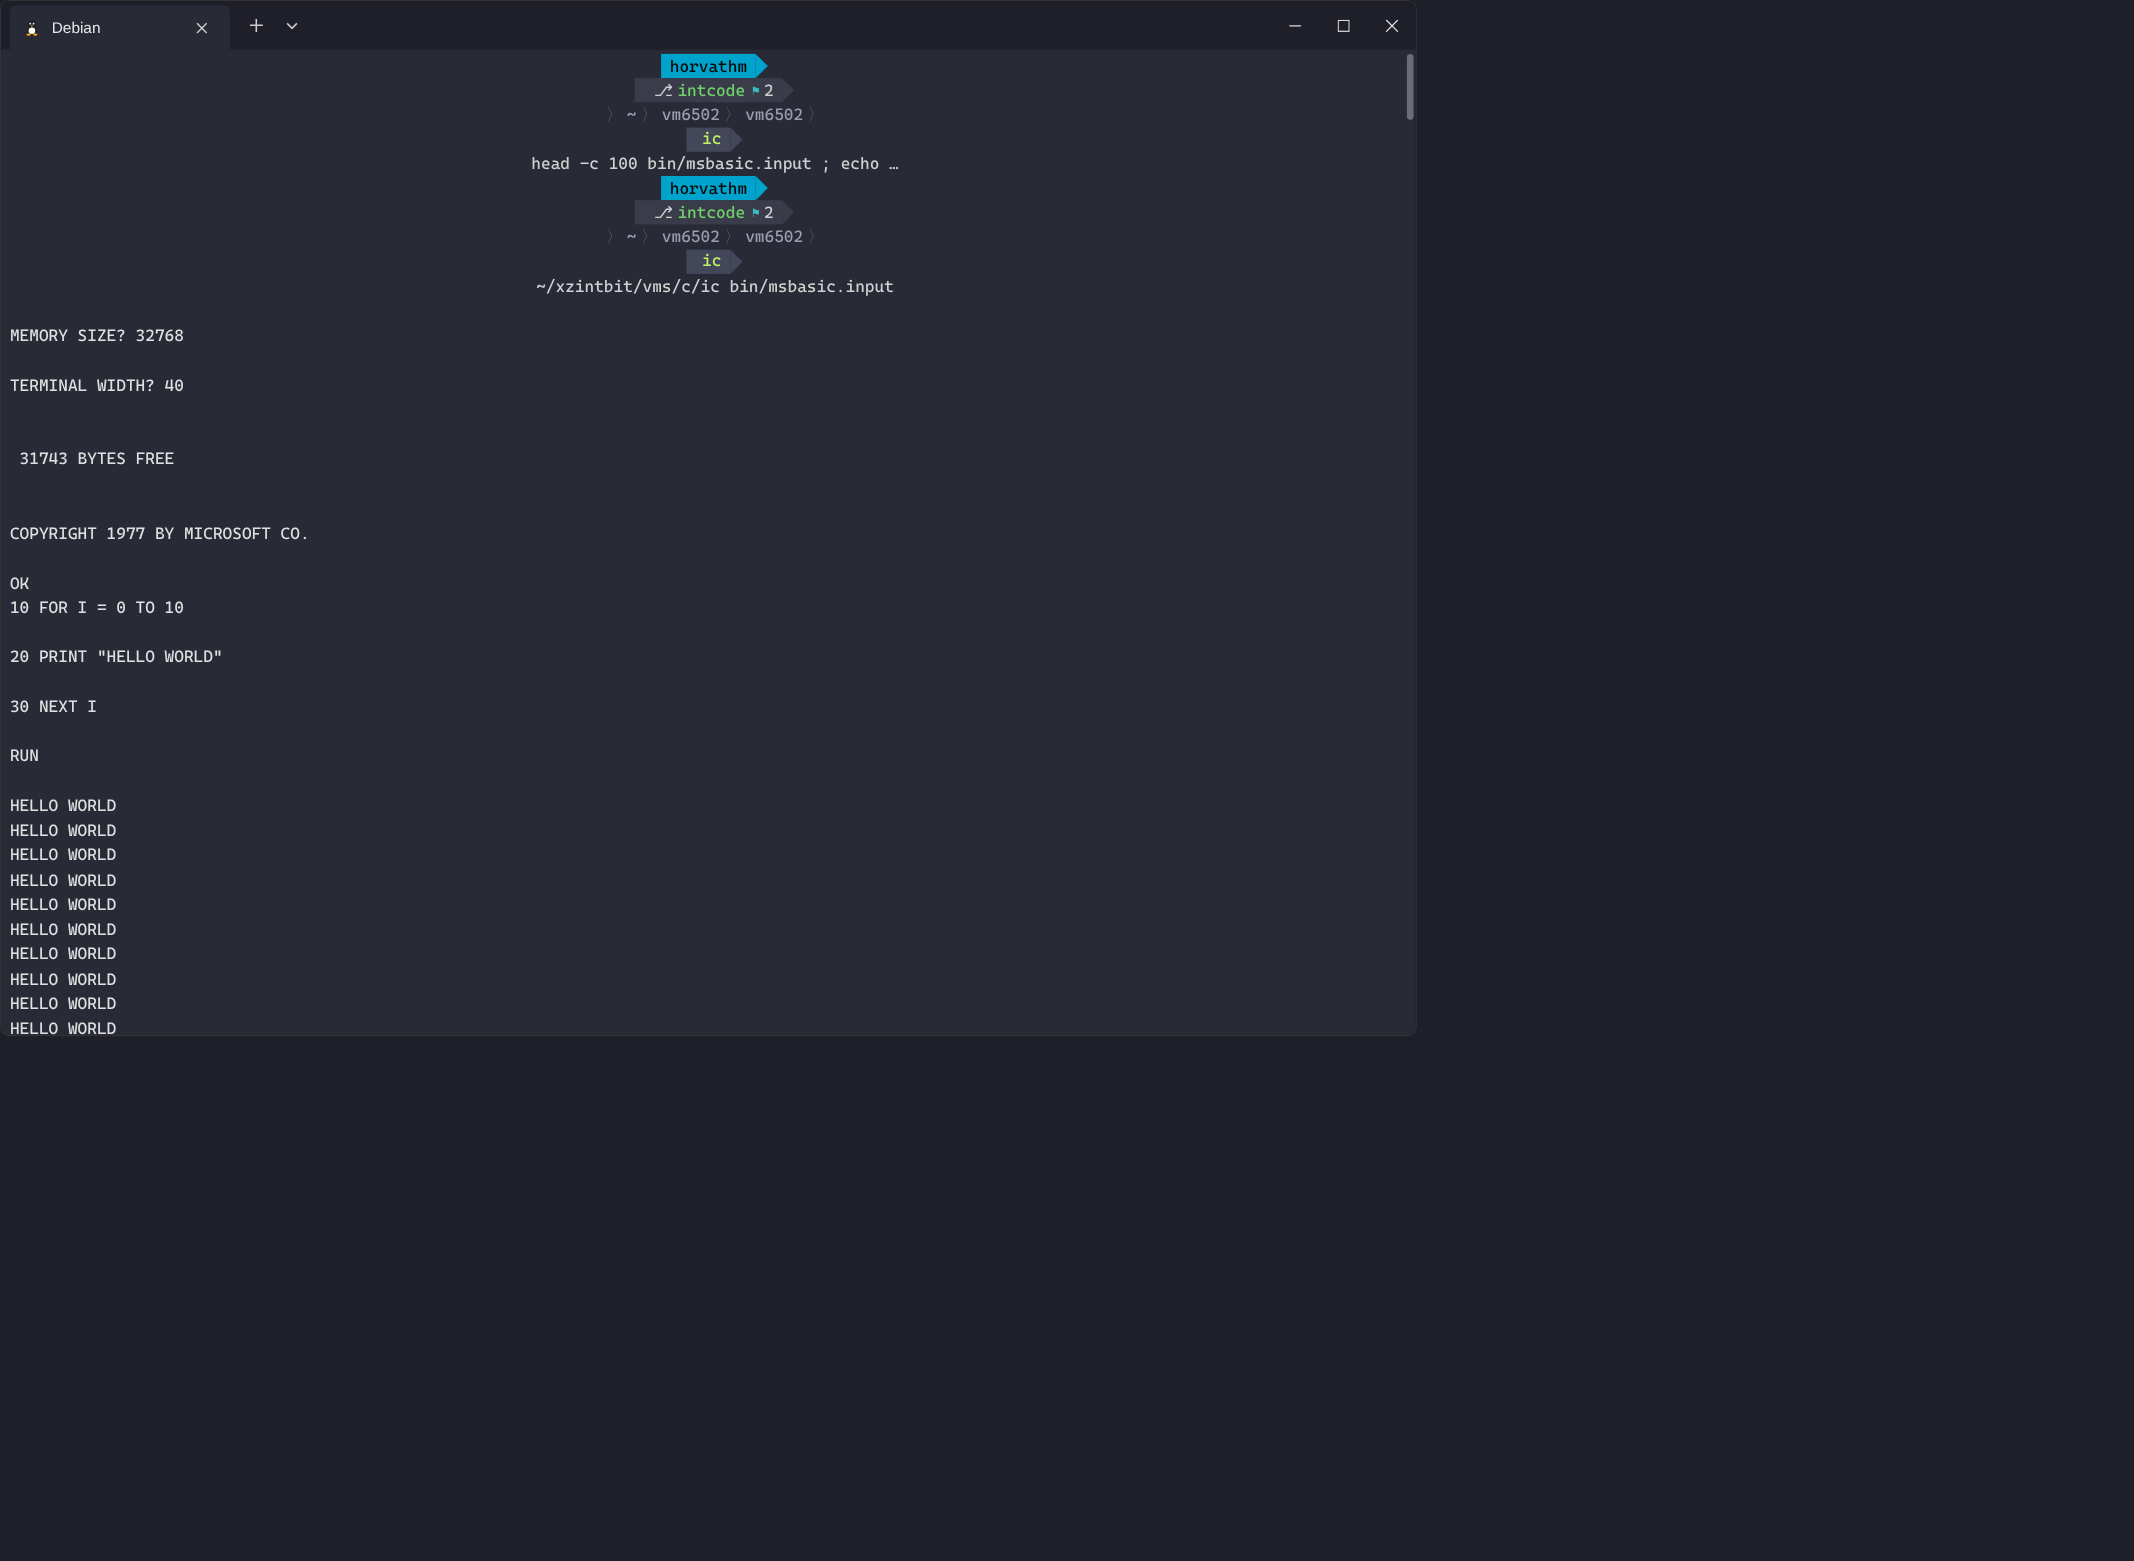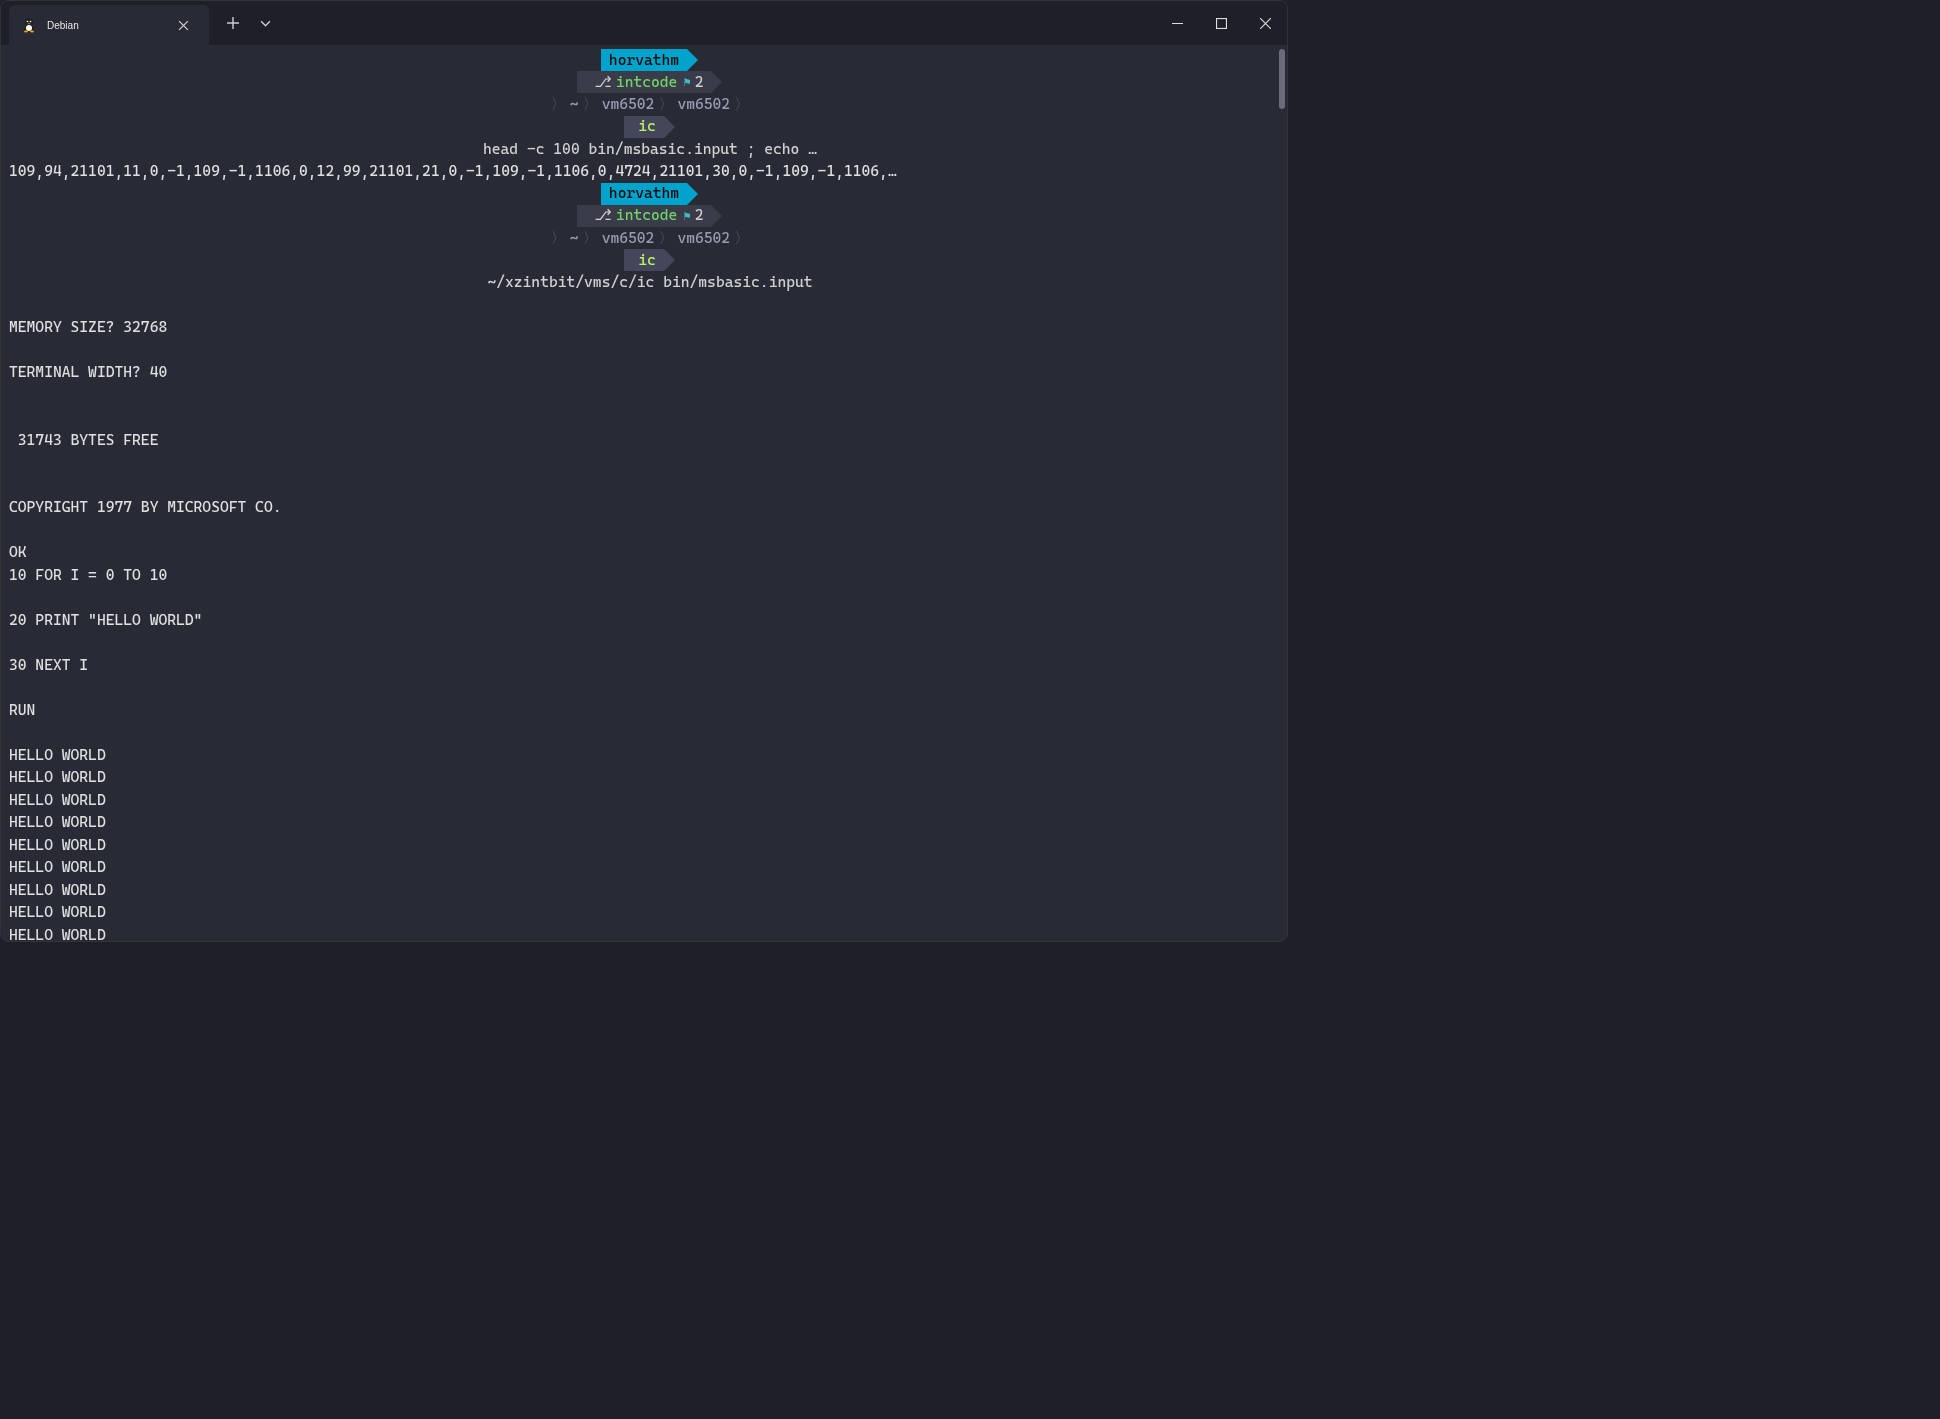--- a/index.html
+++ b/index.html
@@ -35,21 +35,21 @@
       margin-left: 8px;
       margin-top: 4px;
       gap: 10px;
       width: 200px;
       color: #e8e8e8;
     }
     .tab .penguin {
       width: 16px; height: 16px;
       display: inline-block;
     }
-    .tab-title { font-size: 10px; font-family: 'Segoe UI', sans-serif; flex: 1; }
+    .tab-title { font-size: 14px; font-family: 'Segoe UI', sans-serif; flex: 1; }
     .tab-close { 
       width: 28px; height: 28px;
       display: flex; align-items: center; justify-content: center;
       font-size: 14px; color: #ccc;
       border-radius: 4px;
     }
     .newtab-btn, .dropdown-btn {
       width: 32px; height: 32px;
       display: flex; align-items: center; justify-content: center;
       color: #ccc; font-size: 16px;
@@ -208,21 +208,20 @@
     <span class="path-group">
       <span class="seg-path-chev" style="padding-left:16px">〉</span><span class="path-part">~</span>
       <span class="seg-path-chev">〉</span><span class="path-part">vm6502</span>
       <span class="seg-path-chev">〉</span><span class="path-part">vm6502</span>
       <span class="seg-path-chev">〉</span>
     </span>
     <span class="seg seg-last"><span>ic</span></span>
     <span class="cmd">head -c 100 bin/msbasic.input ; echo …</span>
   </div>
 
-  <div class="output">109,94,21101,11,0,-1,109,-1,1106,0,12,99,21101,21,0,-1,109,-1,1106,0,4724,21101,30,0,-1,109,-1,1106,…</div>
 
   <div class="prompt-line">
     <span class="seg seg-user"><span>horvathm</span></span>
     <span class="seg seg-git">
       <span class="branch-icon">⎇</span>
       <span>intcode</span>
       <span class="flag">⚑</span>
       <span class="num">2</span>
     </span>
     <span class="path-group">

